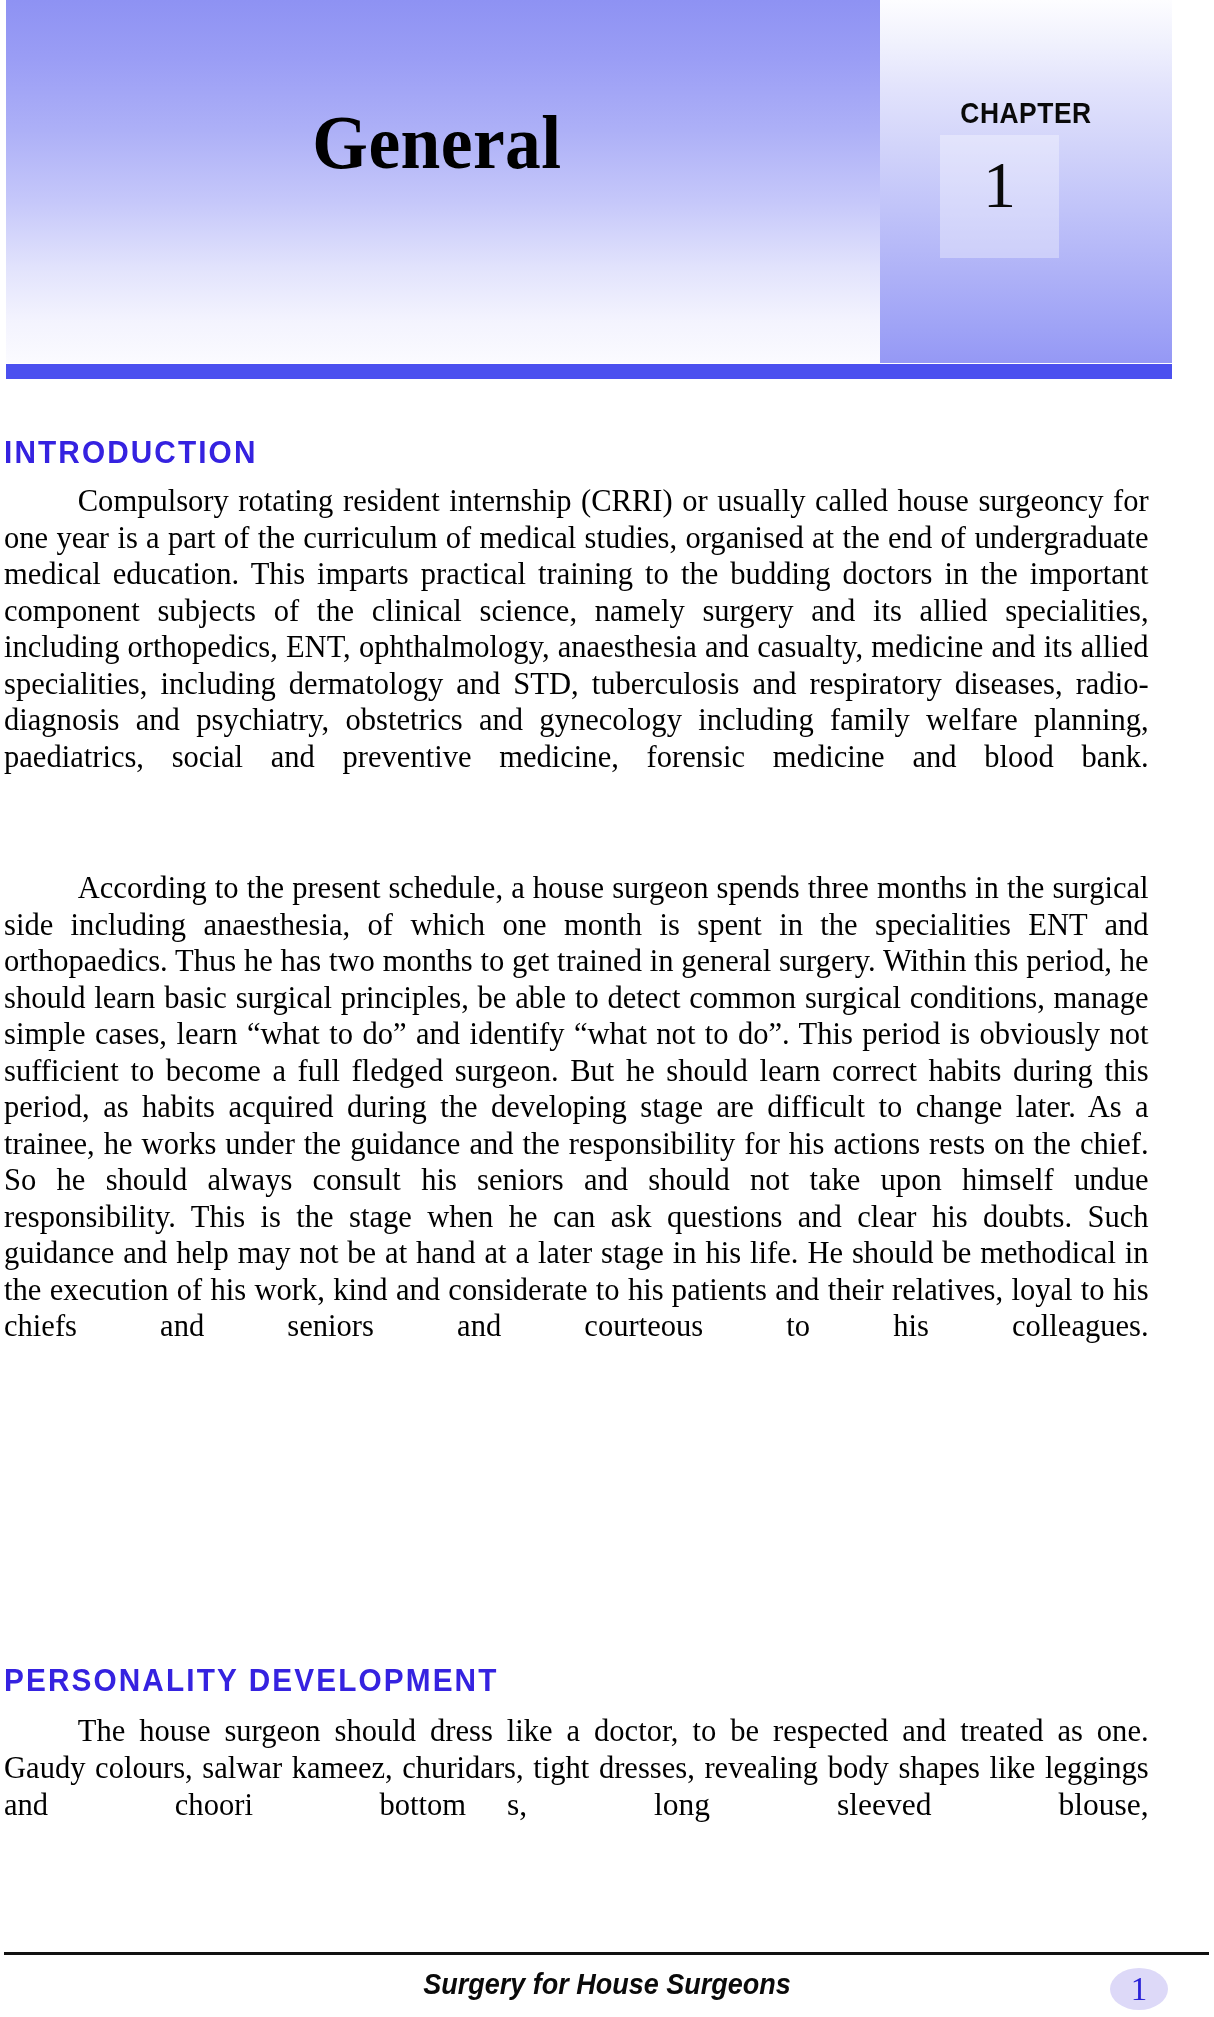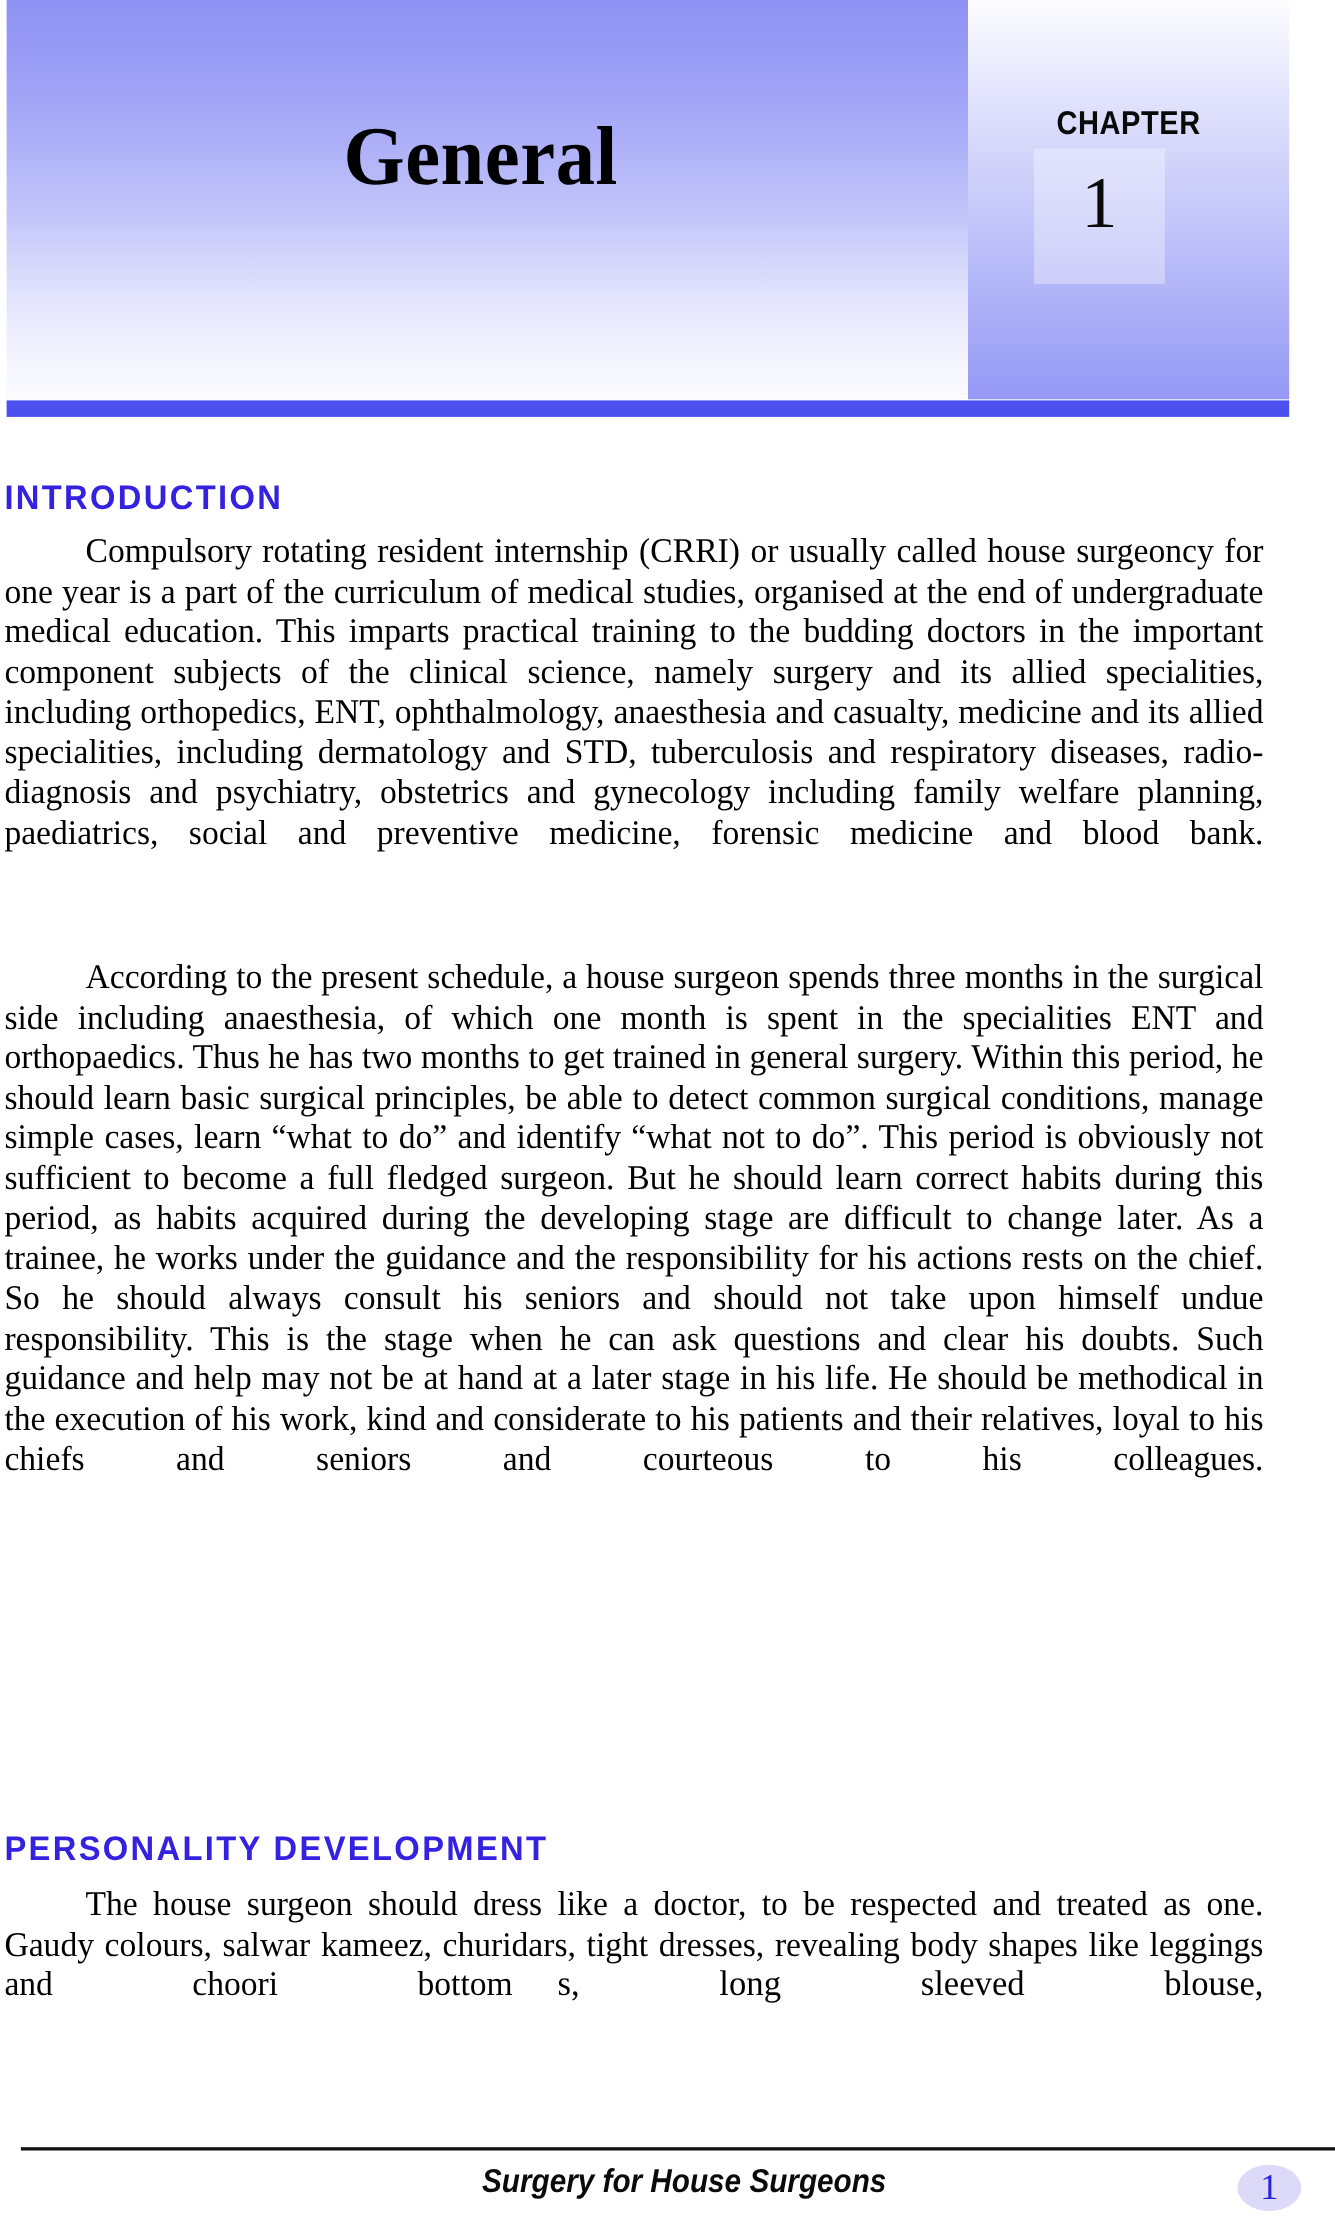--- a/index.html
+++ b/index.html
@@ -178,21 +178,21 @@
     width: 100%;
   }
   #para-personality-1 .tail-fragment {
     padding-left: 42px;
     font-size: 32.5px;
   }
 
   
   #page-footer {
     position: absolute;
-    left: 15px;
+    left: 0;
     top: 1952px;
     width: 978px;
     height: 65px;
   }
   .footer-rule {
     position: absolute;
     left: 4px;
     top: 0;
     width: 1205px;
     height: 0;

